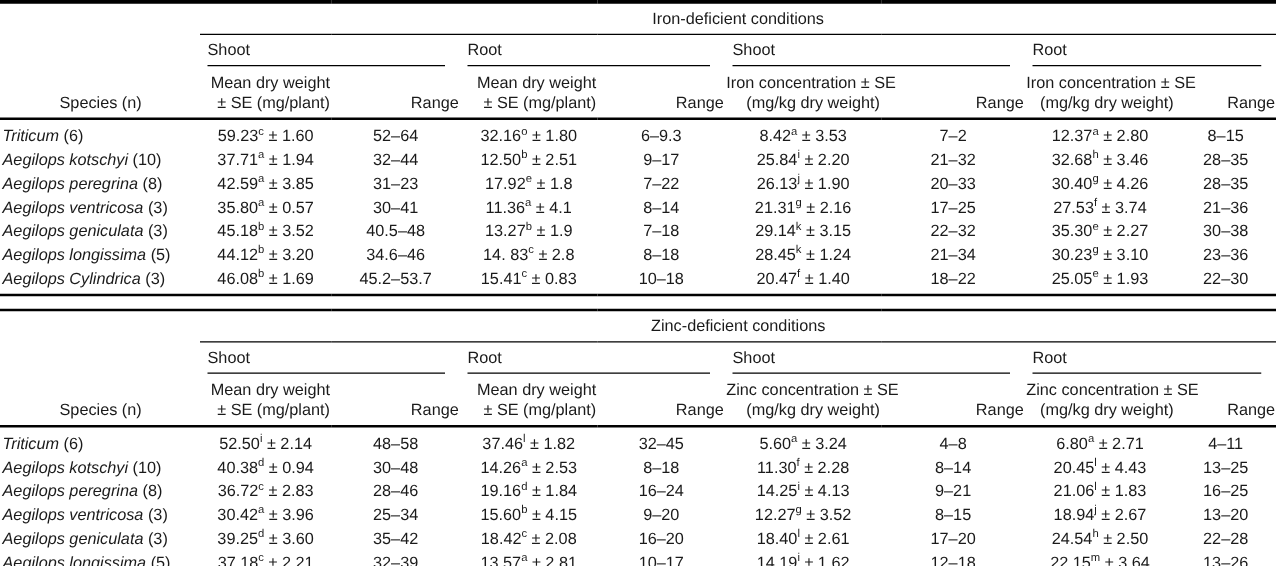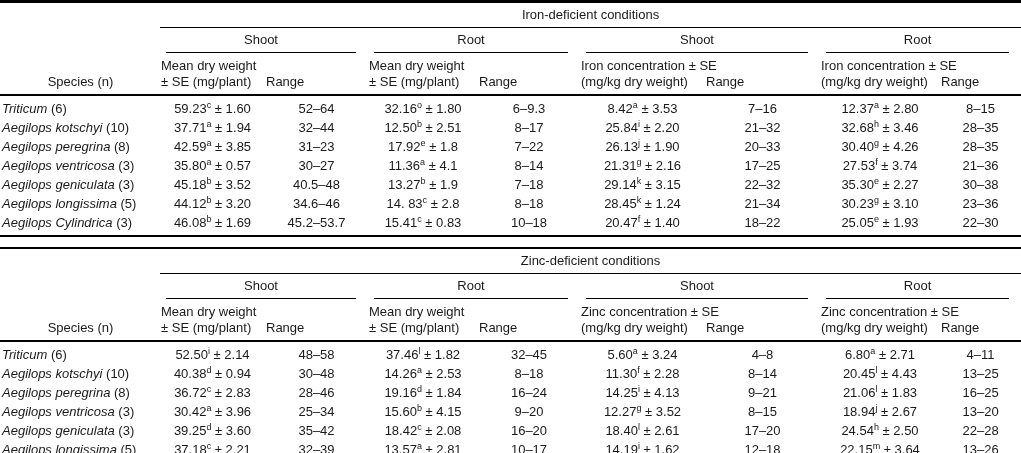--- a/index.html
+++ b/index.html
@@ -26,25 +26,25 @@
     text-align: center;
     border-bottom: 1px solid #000;
     padding: 4px 0 5px 0;
     white-space: nowrap;
   }
   .group-row th { vertical-align: bottom; }
   .group-row .group-inner {
     margin: 0 12px 0 6px;
     border-bottom: 1.5px solid #000;
     padding: 4px 0 5px 0;
-    text-align: center;
+    text-align: left;
   }
   .colhead-row th {
     vertical-align: bottom;
-    text-align: left;
+    text-align: right;
     border-bottom: 2px solid #000;
     padding: 5px 1px 5px 1px;
     line-height: 1.2;
   }
   .colhead-row th div { white-space: nowrap; }
   .colhead-row th.species-head { text-align: center; padding-left: 2px; }
 
   tbody td {
     text-align: center;
     padding: 1px 1px;
@@ -133,50 +133,50 @@
     </tr>
   </thead>
   <tbody>
       <tr>
         <td class="species"><i>Triticum</i> (6)</td>
         <td>59.23<sup>c</sup> ± 1.60</td>
         <td>52–64</td>
         <td>32.16<sup>o</sup> ± 1.80</td>
         <td>6–9.3</td>
         <td>8.42<sup>a</sup> ± 3.53</td>
-        <td>7–16</td>
+        <td>7–2</td>
         <td>12.37<sup>a</sup> ± 2.80</td>
         <td>8–15</td>
       </tr>
       <tr>
         <td class="species"><i>Aegilops kotschyi</i> (10)</td>
         <td>37.71<sup>a</sup> ± 1.94</td>
         <td>32–44</td>
         <td>12.50<sup>b</sup> ± 2.51</td>
-        <td>8–17</td>
+        <td>9–17</td>
         <td>25.84<sup>i</sup> ± 2.20</td>
         <td>21–32</td>
         <td>32.68<sup>h</sup> ± 3.46</td>
         <td>28–35</td>
       </tr>
       <tr>
         <td class="species"><i>Aegilops peregrina</i> (8)</td>
         <td>42.59<sup>a</sup> ± 3.85</td>
         <td>31–23</td>
         <td>17.92<sup>e</sup> ± 1.8</td>
         <td>7–22</td>
         <td>26.13<sup>j</sup> ± 1.90</td>
         <td>20–33</td>
         <td>30.40<sup>g</sup> ± 4.26</td>
         <td>28–35</td>
       </tr>
       <tr>
         <td class="species"><i>Aegilops ventricosa</i> (3)</td>
         <td>35.80<sup>a</sup> ± 0.57</td>
-        <td>30–27</td>
+        <td>30–41</td>
         <td>11.36<sup>a</sup> ± 4.1</td>
         <td>8–14</td>
         <td>21.31<sup>g</sup> ± 2.16</td>
         <td>17–25</td>
         <td>27.53<sup>f</sup> ± 3.74</td>
         <td>21–36</td>
       </tr>
       <tr>
         <td class="species"><i>Aegilops geniculata</i> (3)</td>
         <td>45.18<sup>b</sup> ± 3.52</td>

